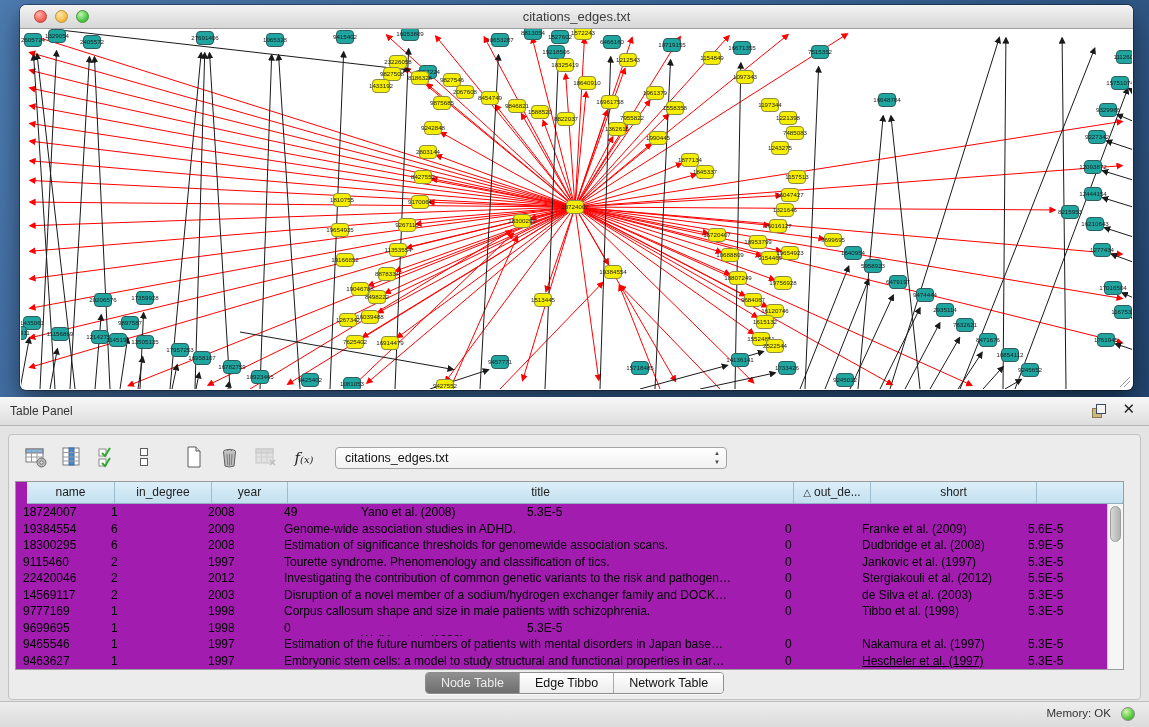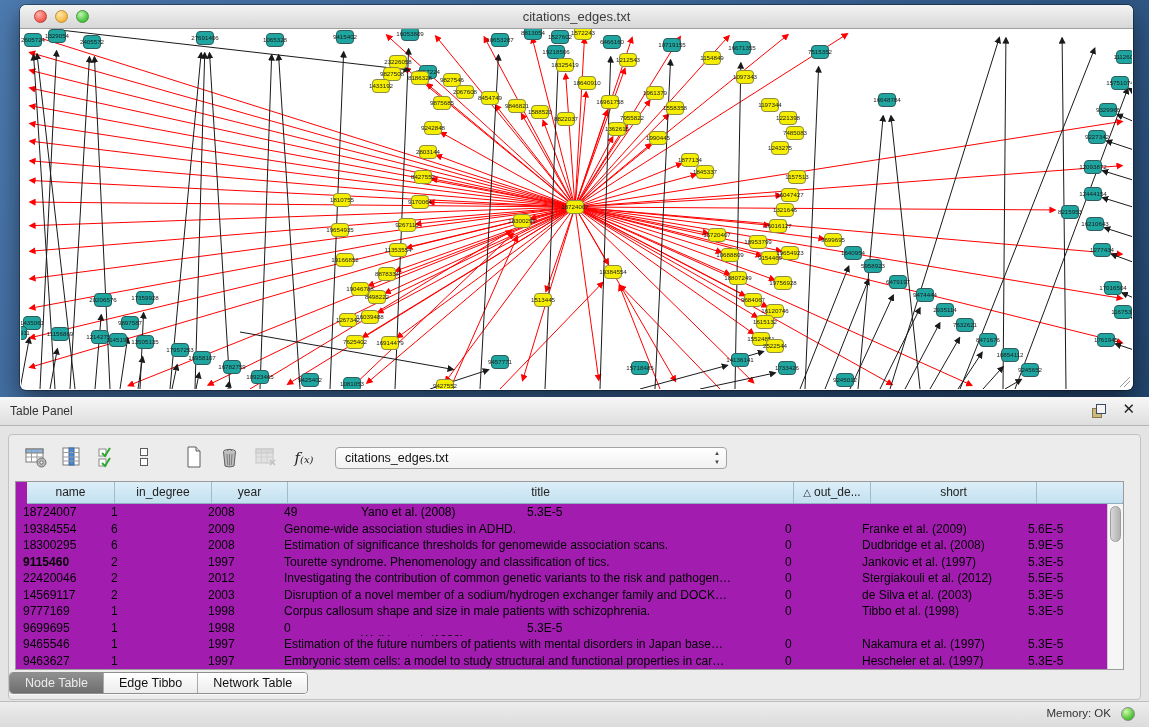--- a/index.html
+++ b/index.html
@@ -55,21 +55,21 @@
   .th .sortglyph{font-size:10px;margin-right:3px;color:#333;}
   .tbody{position:absolute;left:0;right:16px;top:22px;bottom:0;overflow:hidden;}
   .tr{display:flex;height:16.5px;cursor:default;}
   .td{font-size:12px;color:#000;line-height:16.5px;padding-left:7px;box-sizing:border-box;
       overflow:hidden;white-space:nowrap;text-overflow:ellipsis;}
   .vscroll{position:absolute;right:0;top:22px;bottom:0;width:16px;background:#f6f6f6;
     border-left:1px solid #cfcfcf;box-sizing:border-box;}
   .vthumb{position:absolute;left:2px;top:2px;width:11px;height:36px;border-radius:6px;
     background:linear-gradient(90deg,#d8d8d8,#b2b2b2);border:1px solid #9d9d9d;box-sizing:border-box;cursor:grab;}
 
-  .tabsrow{position:absolute;left:0;right:0;bottom:5px;display:flex;justify-content:flex-start;}
+  .tabsrow{position:absolute;left:0;right:0;bottom:5px;display:flex;justify-content:center;}
   .seg{display:flex;border:1px solid #8e8e8e;border-radius:4px;overflow:hidden;
     box-shadow:0 1px 0 rgba(255,255,255,.7);}
   .tab{padding:0 15px;height:20px;line-height:20px;font-size:12.5px;cursor:pointer;
     background:linear-gradient(#ffffff,#ececec);color:#111;border-left:1px solid #aaa;}
   .tab:first-child{border-left:0;}
   .tab.sel{background:linear-gradient(#909090,#6e6e6e);color:#ececec;border-left:0;}
 
   .statusbar{position:absolute;left:0;top:304px;width:1149px;height:26px;
     background:linear-gradient(#ededed,#dbdbdb);border-top:1px solid #bdbdbd;}
   .mem{position:absolute;right:38px;top:5px;font-size:11.5px;color:#333;}
@@ -873,21 +873,21 @@
           <div class="tr">
             <div class="td" style="width: 88px;">18300295</div>
             <div class="td" style="width: 97px;">6</div>
             <div class="td" style="width: 76px;">2008</div>
             <div class="td" style="flex: 1 1 0%;">Estimation of significance thresholds for genomewide association scans.</div>
             <div class="td" style="width: 77px;">0</div>
             <div class="td" style="width: 166px;">Dudbridge et al. (2008)</div>
             <div class="td" style="width: 86px;">5.9E-5</div>
           </div>
           <div class="tr">
-            <div class="td" style="width: 88px; font-weight: bold;">9115460</div>
+            <div class="td" style="width: 88px;">9115460</div>
             <div class="td" style="width: 97px;">2</div>
             <div class="td" style="width: 76px;">1997</div>
             <div class="td" style="flex: 1 1 0%;">Tourette syndrome. Phenomenology and classification of tics.</div>
             <div class="td" style="width: 77px;">0</div>
             <div class="td" style="width: 166px;">Jankovic et al. (1997)</div>
             <div class="td" style="width: 86px;">5.3E-5</div>
           </div>
           <div class="tr">
             <div class="td" style="width: 88px;">22420046</div>
             <div class="td" style="width: 97px;">2</div>
@@ -931,21 +931,21 @@
             <div class="td" style="width: 77px;">0</div>
             <div class="td" style="width: 166px;">Nakamura et al. (1997)</div>
             <div class="td" style="width: 86px;">5.3E-5</div>
           </div>
           <div class="tr">
             <div class="td" style="width: 88px;">9463627</div>
             <div class="td" style="width: 97px;">1</div>
             <div class="td" style="width: 76px;">1997</div>
             <div class="td" style="flex: 1 1 0%;">Embryonic stem cells: a model to study structural and functional properties in car…</div>
             <div class="td" style="width: 77px;">0</div>
-            <div class="td" style="width: 166px;">Hescheler et al. (1997)</div>
+            <div class="td" style="width: 166px; text-decoration: underline;">Hescheler et al. (1997)</div>
             <div class="td" style="width: 86px;">5.3E-5</div>
           </div>
         </div>
       <div class="vscroll">
         <div class="vthumb"></div>
       </div>
     </div>
 
     <div class="tabsrow">
       <div class="seg" id="tabseg">

